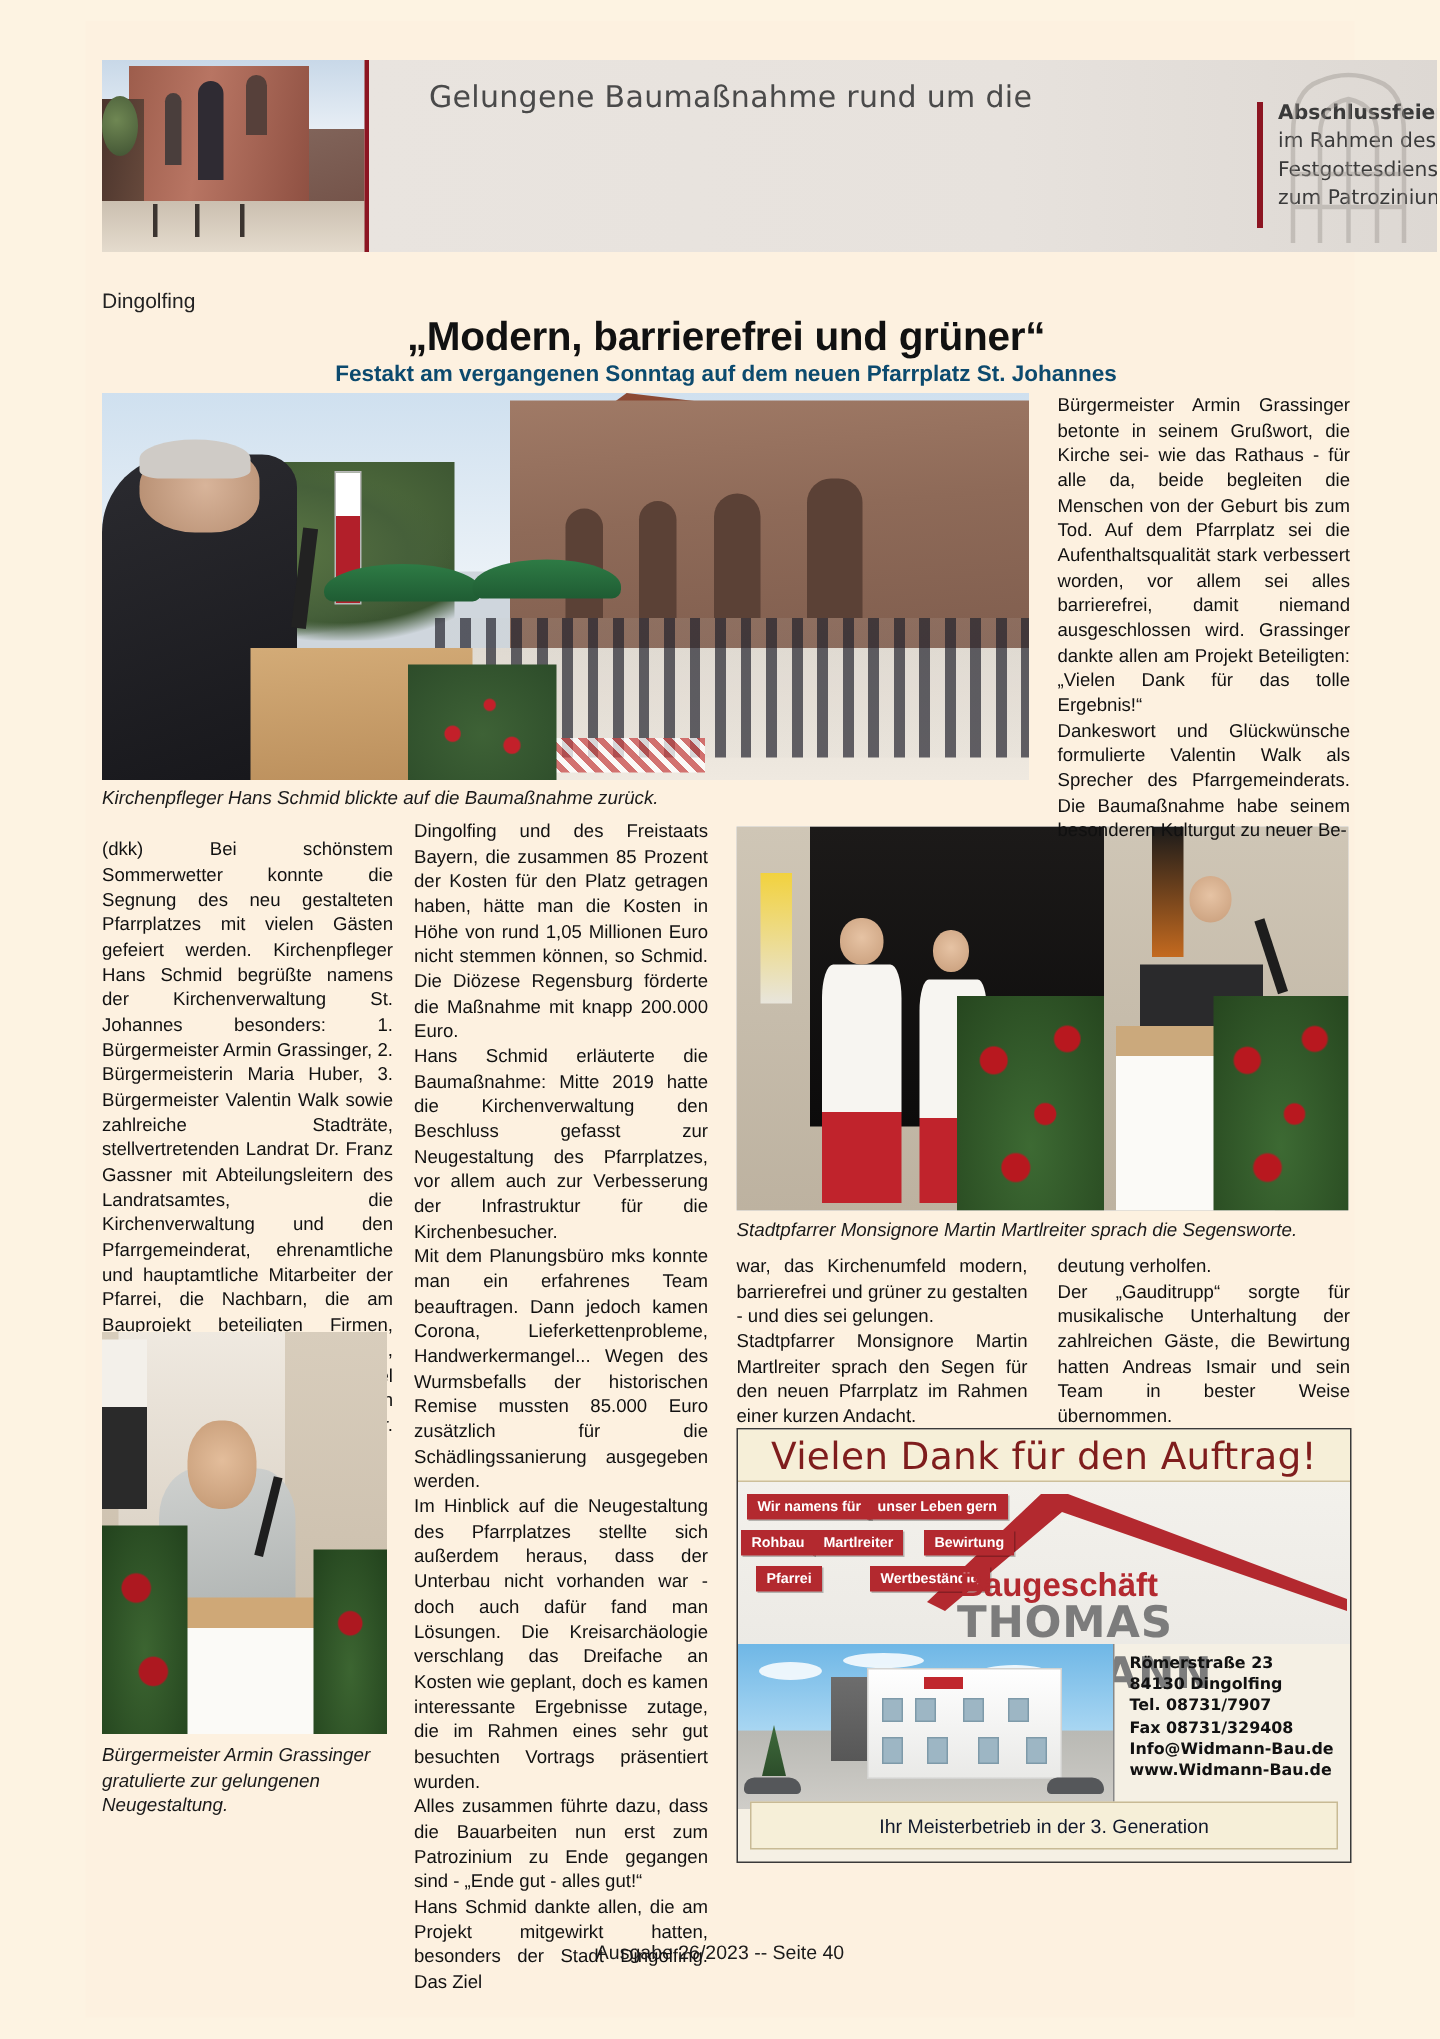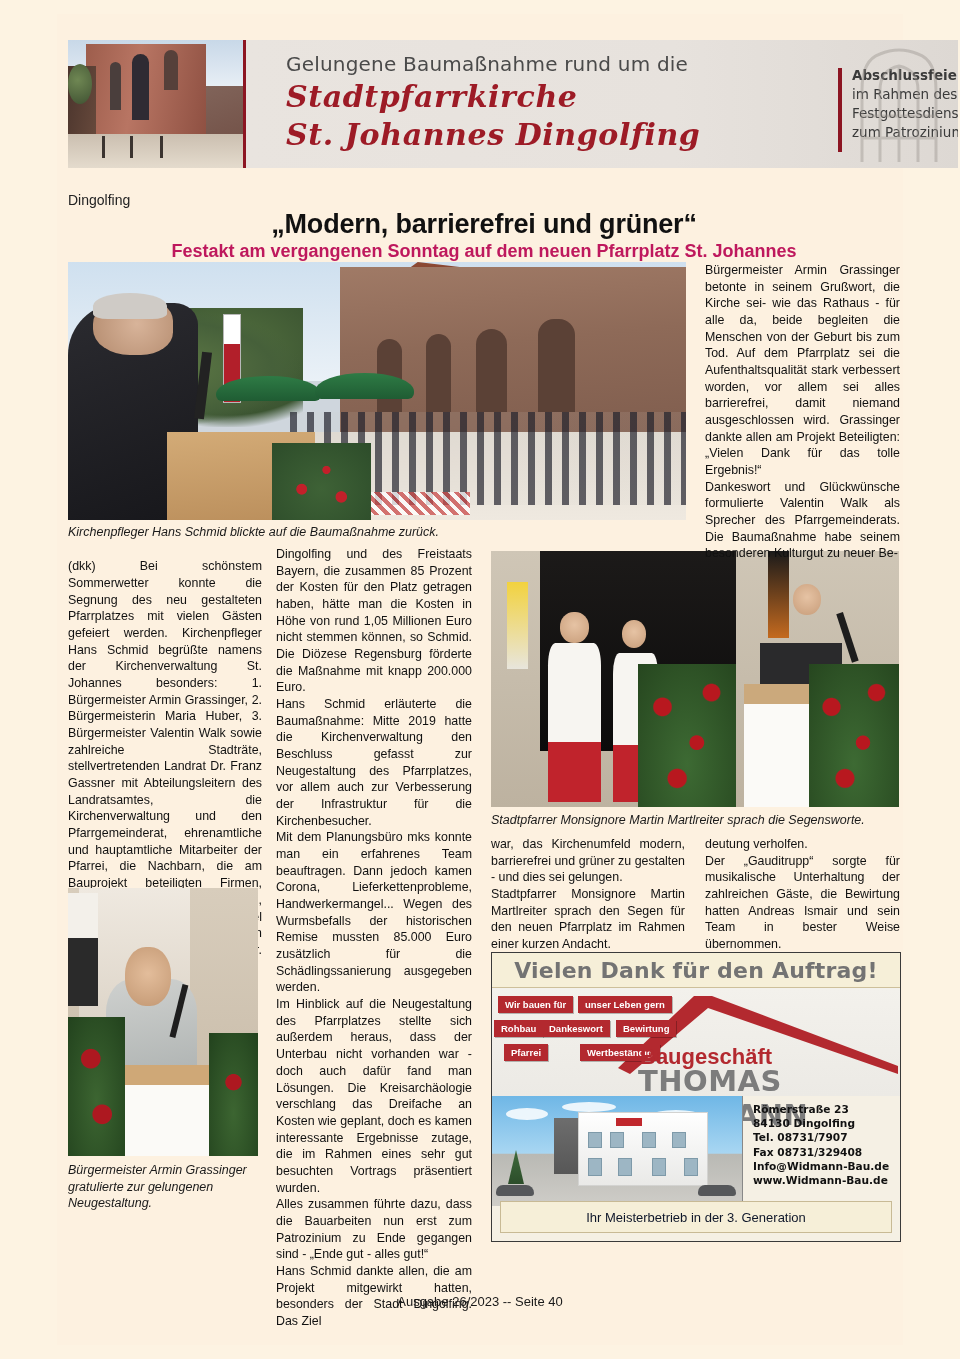--- a/index.html
+++ b/index.html
@@ -138,23 +138,23 @@
     font-size: 27px;
     font-weight: bold;
     color: #111;
     letter-spacing: -.2px;
   }
   .subheadline {
     position: absolute;
     left: 68px; top: 241px;
     width: 832px;
     text-align: center;
-    font-size: 18px;
+    font-size: 15px;
     font-weight: bold;
-    color: #be185d;
+    color: #0c4a6e;
   }
 
   
   .photo { position: absolute; overflow: hidden; background:#cfd6dd; }
 
   #photo-main { left: 68px; top: 262px; width: 618px; height: 258px; }
   #photo-blessing { left: 491px; top: 551px; width: 408px; height: 256px; }
   #photo-mayor { left: 68px; top: 888px; width: 190px; height: 268px; }
 
   
@@ -327,23 +327,23 @@
     overflow: hidden;
   }
   .ad-top {
     height: 34px;
     background: #f6efd8;
     border-bottom: 1px solid #cdbf9a;
     display: flex; align-items: center; justify-content: center;
   }
   .ad-top-text {
     font-family: "DejaVu Sans", sans-serif;
-    font-weight: bold;
-    font-size: 22px;
-    color: #737373;
+    font-weight: normal;
+    font-size: 25px;
+    color: #7f1d1d;
     letter-spacing: .2px;
   }
   .ad-mid {
     position: relative;
     height: 108px;
     background: linear-gradient(180deg,#f3f1ec,#eceae5);
   }
   .ad-roof {
     position: absolute; left: 120px; top: 4px; width: 286px; height: 82px;
   }
@@ -461,24 +461,20 @@
       <div class="win w2"></div>
       <div class="win w3"></div>
       <div class="greenery"></div>
       <div class="ground"></div>
       <div class="post" style="left:34px"></div>
       <div class="post" style="left:62px"></div>
       <div class="post" style="left:92px"></div>
     </div>
     <div class="mast-body">
       <div class="mast-kicker">Gelungene Baumaßnahme rund um die</div>
-      <div class="mast-title">
-        <span>Stadtpfarrkirche</span>
-        <span>St. Johannes Dingolfing</span>
-      </div>
       <div class="mast-divider"></div>
       <div class="mast-sub">
         <div class="b">Abschlussfeier</div>
         <div>im Rahmen des</div>
         <div>Festgottesdienstes</div>
         <div>zum Patrozinium</div>
       </div>
       <div class="mast-window">
         <svg viewBox="0 0 86 116" width="86" height="116" aria-hidden="true">
           <g fill="none" stroke="#9a948e" stroke-width="3">
@@ -581,24 +577,24 @@
   </div>
 
   <div class="ad">
     <div class="ad-top">
       <div class="ad-top-text">Vielen Dank für den Auftrag!</div>
     </div>
     <div class="ad-mid">
       <svg class="ad-roof" viewBox="0 0 286 82">
         <polygon points="6,76 82,4 100,4 286,74 286,82 96,16 18,82" fill="#b3292f"></polygon>
       </svg>
-      <div class="tagbox t1">Wir bauen für</div>
+      <div class="tagbox t1">Wir namens für</div>
       <div class="tagbox t2">unser Leben gern</div>
       <div class="tagbox t3">Rohbau</div>
-      <div class="tagbox t4">Dankeswort</div>
+      <div class="tagbox t4">Martlreiter</div>
       <div class="tagbox t5">Bewirtung</div>
       <div class="tagbox t6">Pfarrei</div>
       <div class="tagbox t7">Wertbeständig</div>
       <div class="brand1">Baugeschäft</div>
       <div class="brand2">THOMAS WIDMANN</div>
     </div>
     <div class="ad-body">
       <div class="ad-render">
         <div class="cloud" style="left:14px;top:12px;width:42px;height:12px"></div>
         <div class="cloud" style="left:70px;top:6px;width:54px;height:10px"></div>

